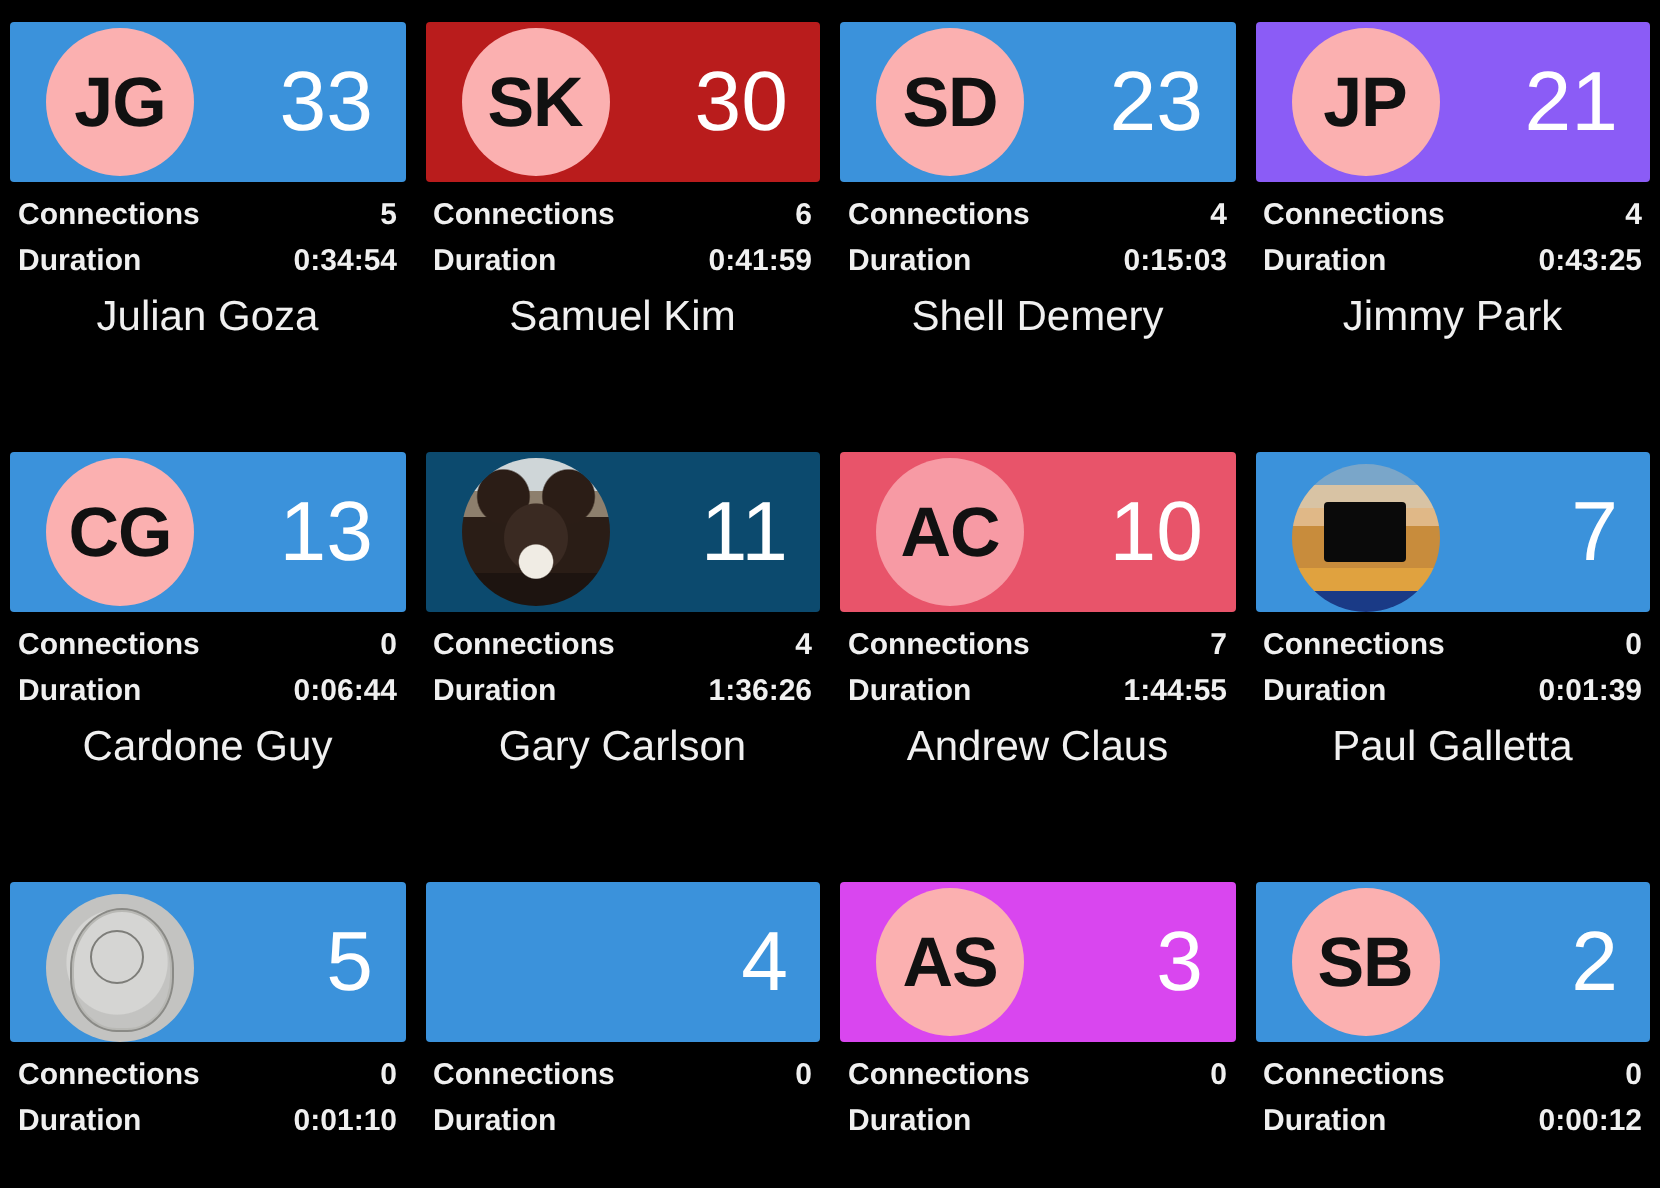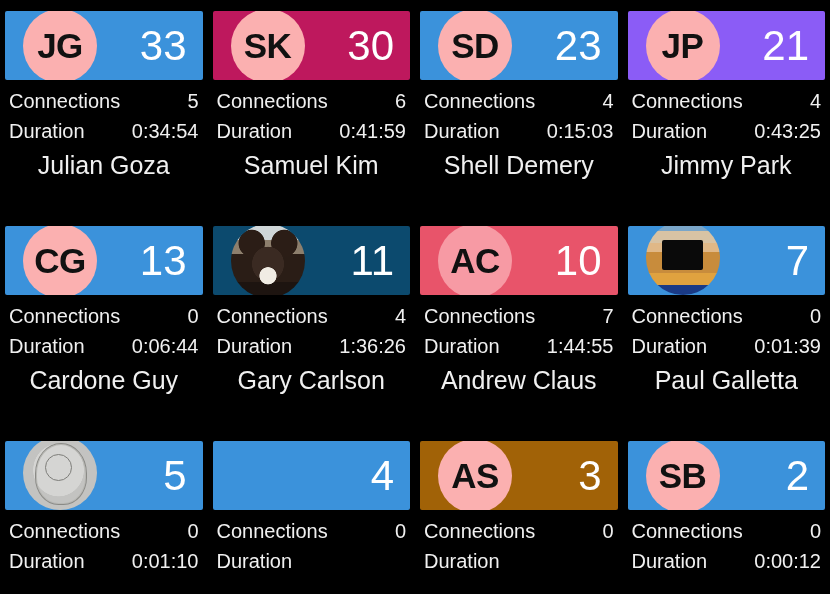--- a/index.html
+++ b/index.html
@@ -28,21 +28,21 @@
 
   .card {
     display: flex;
     flex-direction: column;
     width: 100%;
     box-sizing: border-box;
   }
 
   .banner {
     position: relative;
-    height: 69px;
+    height: 80px;
     width: 100%;
     border-radius: 2px;
     overflow: hidden;
     display: flex;
     align-items: center;
     box-sizing: border-box;
   }
 
   .avatar {
     position: absolute;
@@ -83,33 +83,33 @@
   }
 
   .meta {
     padding: 6px 4px 0 4px;
   }
 
   .row {
     display: flex;
     justify-content: space-between;
     align-items: baseline;
-    font-size: 20px;
-    font-weight: 400;
+    font-size: 15px;
+    font-weight: 700;
     color: #f0f0f0;
     line-height: 1.5;
     white-space: nowrap;
   }
 
   .row .label { text-align: left; }
   .row .value { text-align: right; }
 
   .person-name {
     text-align: center;
-    font-size: 25px;
+    font-size: 21px;
     font-weight: 400;
     color: #f0f0f0;
     line-height: 1.5;
     margin-top: 1px;
     white-space: nowrap;
   }
 
   
   .photo { background: #cfcfcf; }
 
@@ -184,21 +184,21 @@
           <span class="value">5</span>
         </div>
         <div class="row">
           <span class="label">Duration</span>
           <span class="value">0:34:54</span>
         </div>
         <div class="person-name">Julian Goza</div>
       </div>
     </div>
     <div class="card">
-      <div class="banner" style="background:#be185d">
+      <div class="banner" style="background:#b91c1c">
         <div class="avatar">
           <span class="initials">SK</span>
         </div>
         <span class="score">30</span>
       </div>
       <div class="meta">
         <div class="row">
           <span class="label">Connections</span>
           <span class="value">6</span>
         </div>
@@ -343,21 +343,21 @@
         <div class="row">
           <span class="label">Connections</span>
           <span class="value">0</span>
         </div>
         <div class="row">
           <span class="label">Duration</span>
         </div>
       </div>
     </div>
     <div class="card">
-      <div class="banner" style="background:#a16207">
+      <div class="banner" style="background:#d946ef">
         <div class="avatar">
           <span class="initials">AS</span>
         </div>
         <span class="score">3</span>
       </div>
       <div class="meta">
         <div class="row">
           <span class="label">Connections</span>
           <span class="value">0</span>
         </div>

